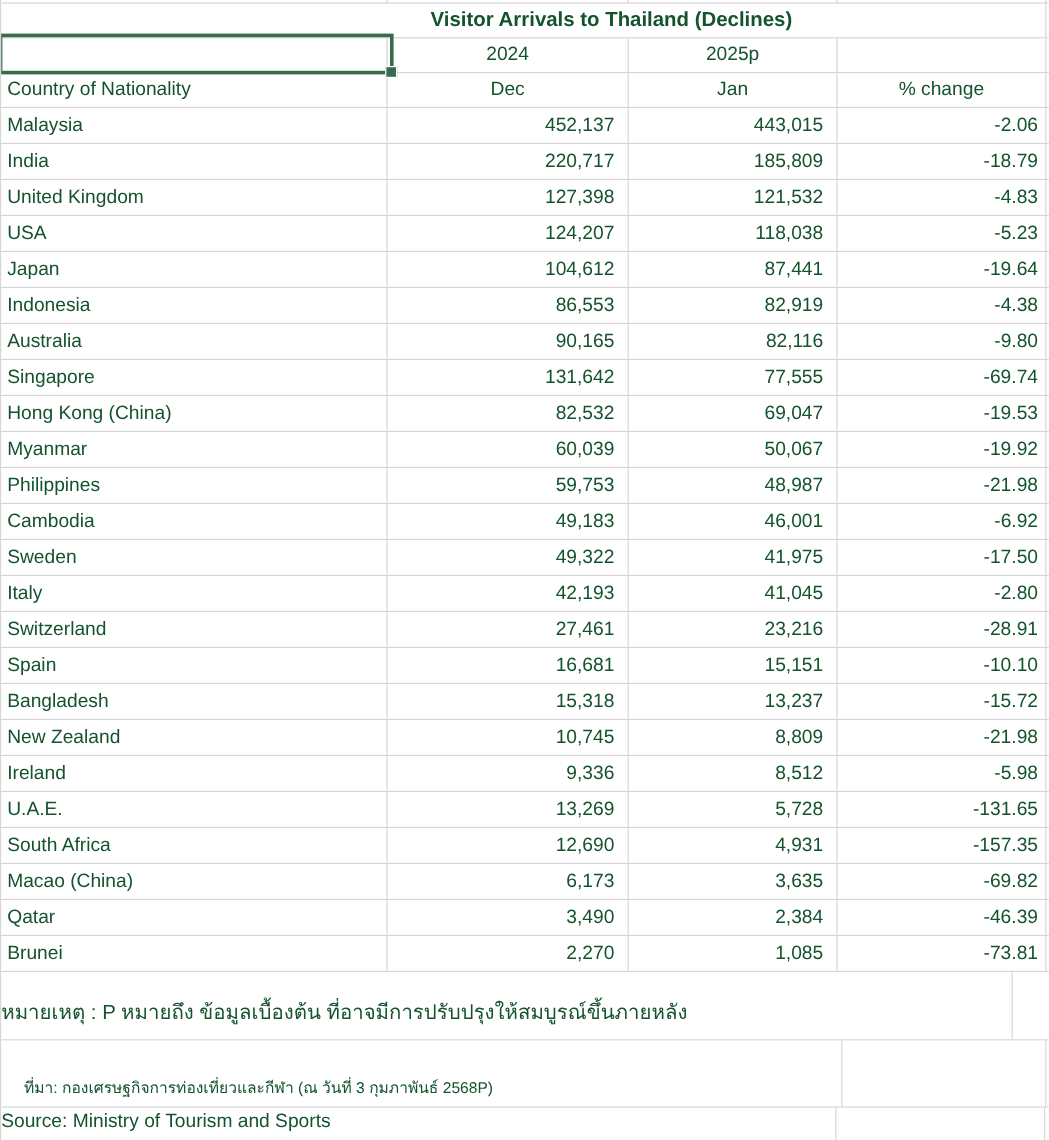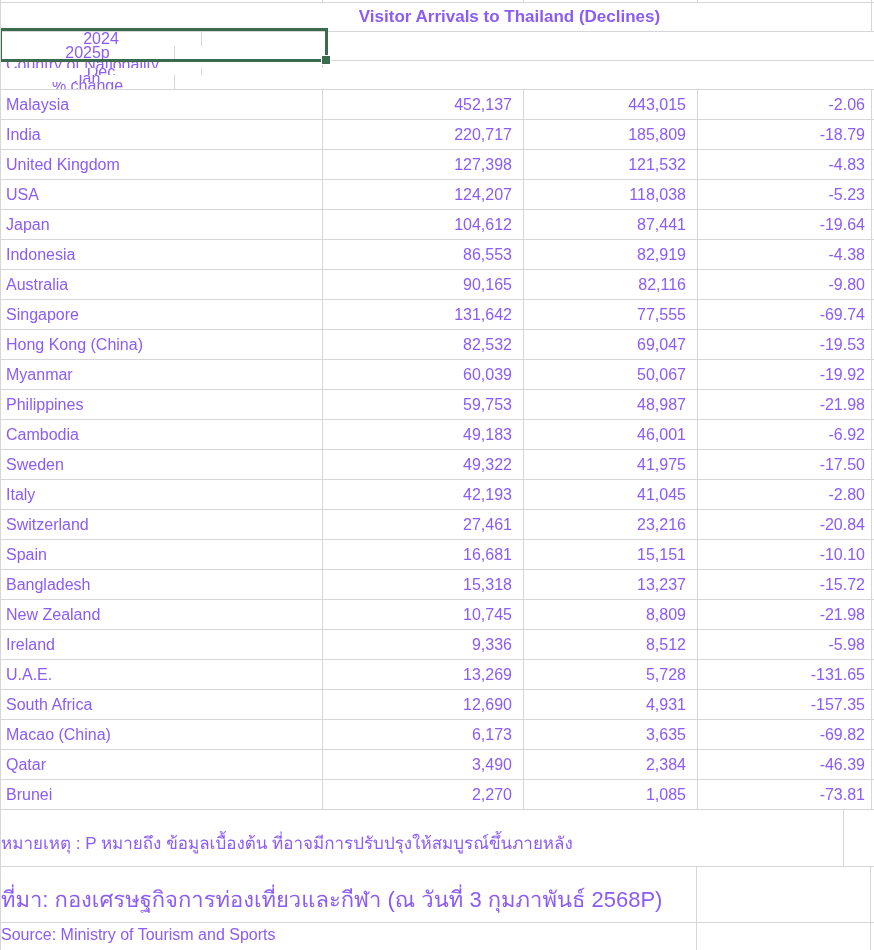--- a/index.html
+++ b/index.html
@@ -2,21 +2,21 @@
 <html><head>
 <meta charset="utf-8">
 <style>
   * { margin:0; padding:0; }
   body { background:#fff; }
   .sheet {
     position:relative;
     width:874px; height:950px;
     background:#ffffff;
     font-family:"Liberation Sans", sans-serif;
-    color:#8b5cf6;
+    color:#14532d;
     border-left:1px solid #d6d6d6;
     box-sizing:border-box;
     overflow:hidden;
   }
   .row { display:flex; box-sizing:border-box; border-bottom:1px solid #d6d6d6; }
   .cell {
     box-sizing:border-box;
     border-right:1px solid #d6d6d6;
     display:flex; align-items:center;
     font-size:16px;
@@ -39,32 +39,32 @@
   .title-cell {
     width:871px; border-right:1px solid #d6d6d6; box-sizing:border-box;
     display:block;
   }
   .title-text {
     display:block; margin-left:321px; width:375px;
     text-align:center; font-weight:bold; font-size:17px; line-height:28px;
     white-space:nowrap;
   }
 
-  .hdr-row { height:29px;flex-direction:column; }
+  .hdr-row { height:29px; }
   .data-row { height:30px; }
 
   .note-row { height:57px;gap:28px; }
   .note-cell {
     width:871px; border-right:1px solid #d6d6d6;
     font-size:17px; padding-top:8px;
   }
   .thsrc-row { height:56px; }
   .thsrc-cell {
     width:696px; border-right:1px solid #d6d6d6;
-    font-size:22px; align-items:flex-end; padding-bottom:5px;
+    font-size:13px; align-items:flex-end; padding-bottom:5px;margin-left:19px;
   }
   .src-row { height:27px; border-bottom:none; }
   .src-cell {
     width:696px; border-right:1px solid #d6d6d6;
     font-size:16px; align-items:flex-start; padding-top:3px;
   }
   .footer-colD { width:174px; border-right:1px solid #d6d6d6; }
 
   .selection {
     position:absolute; left:-2px; top:28px;
@@ -227,21 +227,21 @@
       <div class="cell colB num">42,193</div>
       <div class="cell colC num">41,045</div>
       <div class="cell colD pct">-2.80</div>
       <div class="cell colE"></div>
     </div>
 
     <div class="row data-row">
       <div class="cell colA">Switzerland</div>
       <div class="cell colB num">27,461</div>
       <div class="cell colC num">23,216</div>
-      <div class="cell colD pct">-20.84</div>
+      <div class="cell colD pct">-28.91</div>
       <div class="cell colE"></div>
     </div>
 
     <div class="row data-row">
       <div class="cell colA">Spain</div>
       <div class="cell colB num">16,681</div>
       <div class="cell colC num">15,151</div>
       <div class="cell colD pct">-10.10</div>
       <div class="cell colE"></div>
     </div>

